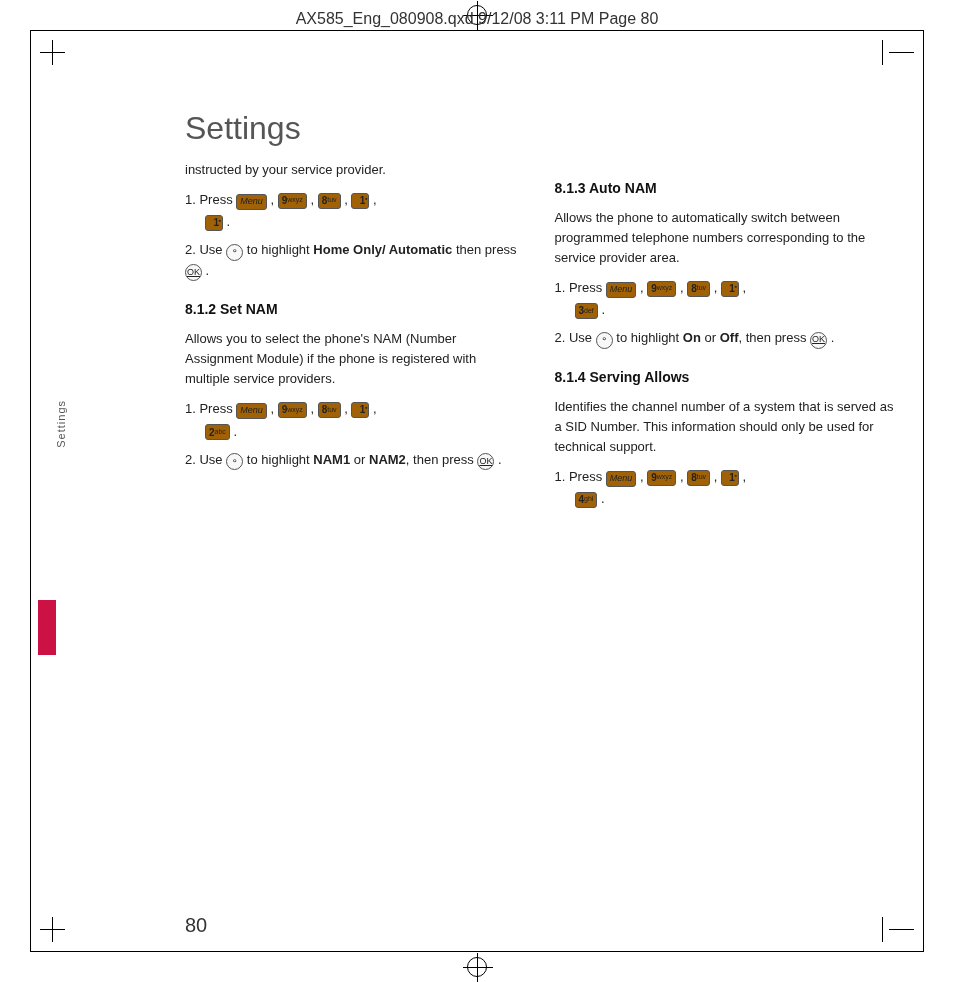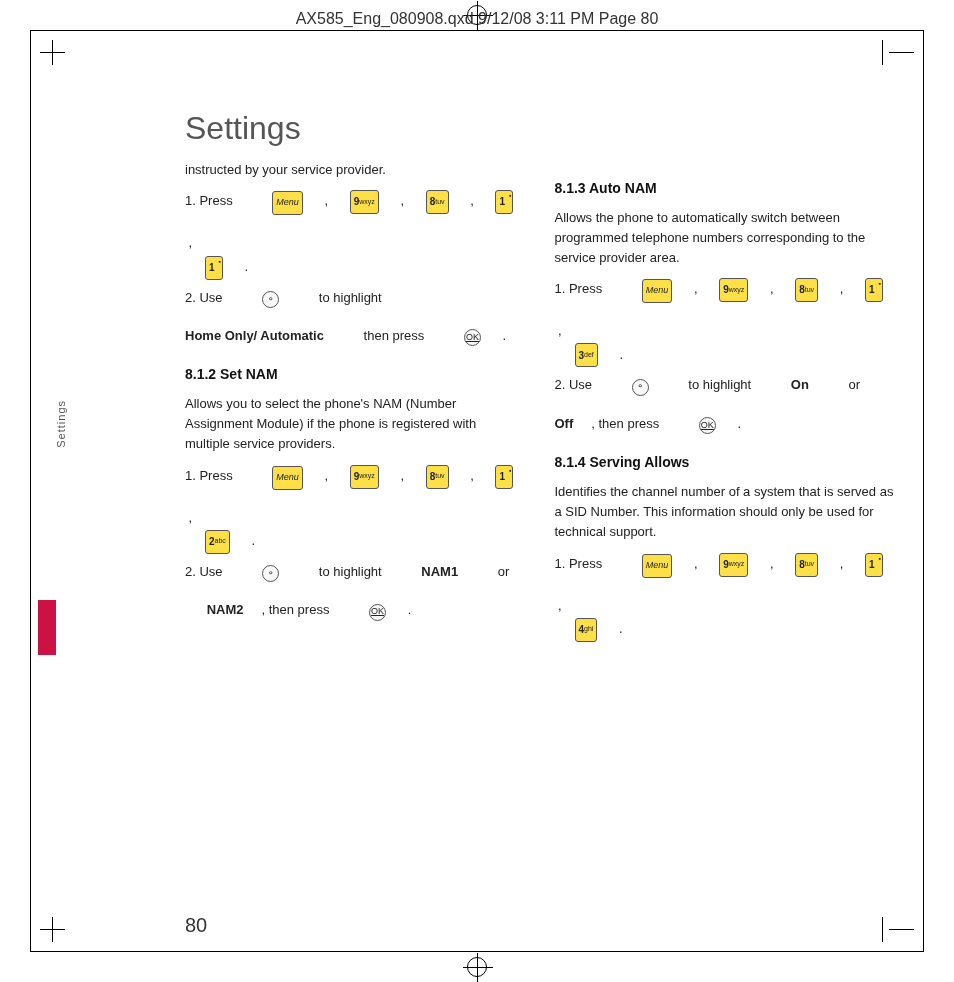--- a/index.html
+++ b/index.html
@@ -215,37 +215,37 @@
     
     .step {
       margin-bottom: 8px;
       font-size: 13px;
       line-height: 1.55;
     }
     .step-line {
       display: flex;
       align-items: baseline;
       flex-wrap: wrap;
-      gap: 18px;
+      gap: 0;
       margin-bottom: 2px;
     }
 
     
     .key {
       display: inline-flex;
       align-items: center;
-      justify-content: flex-start;
+      justify-content: flex-end;
       border: 1px solid #555;
       border-radius: 3px;
       font-size: 9px;
       padding: 1px 3px;
       min-width: 18px;
-      height: 24px;
+      height: 16px;
       vertical-align: middle;
-      background: #fde047;
+      background: #a16207;
       position: relative;
       white-space: nowrap;
     }
     .key-menu {
       font-size: 9px;
       font-style: italic;
     }
     .key-circle {
       display: inline-flex;
       align-items: center;

